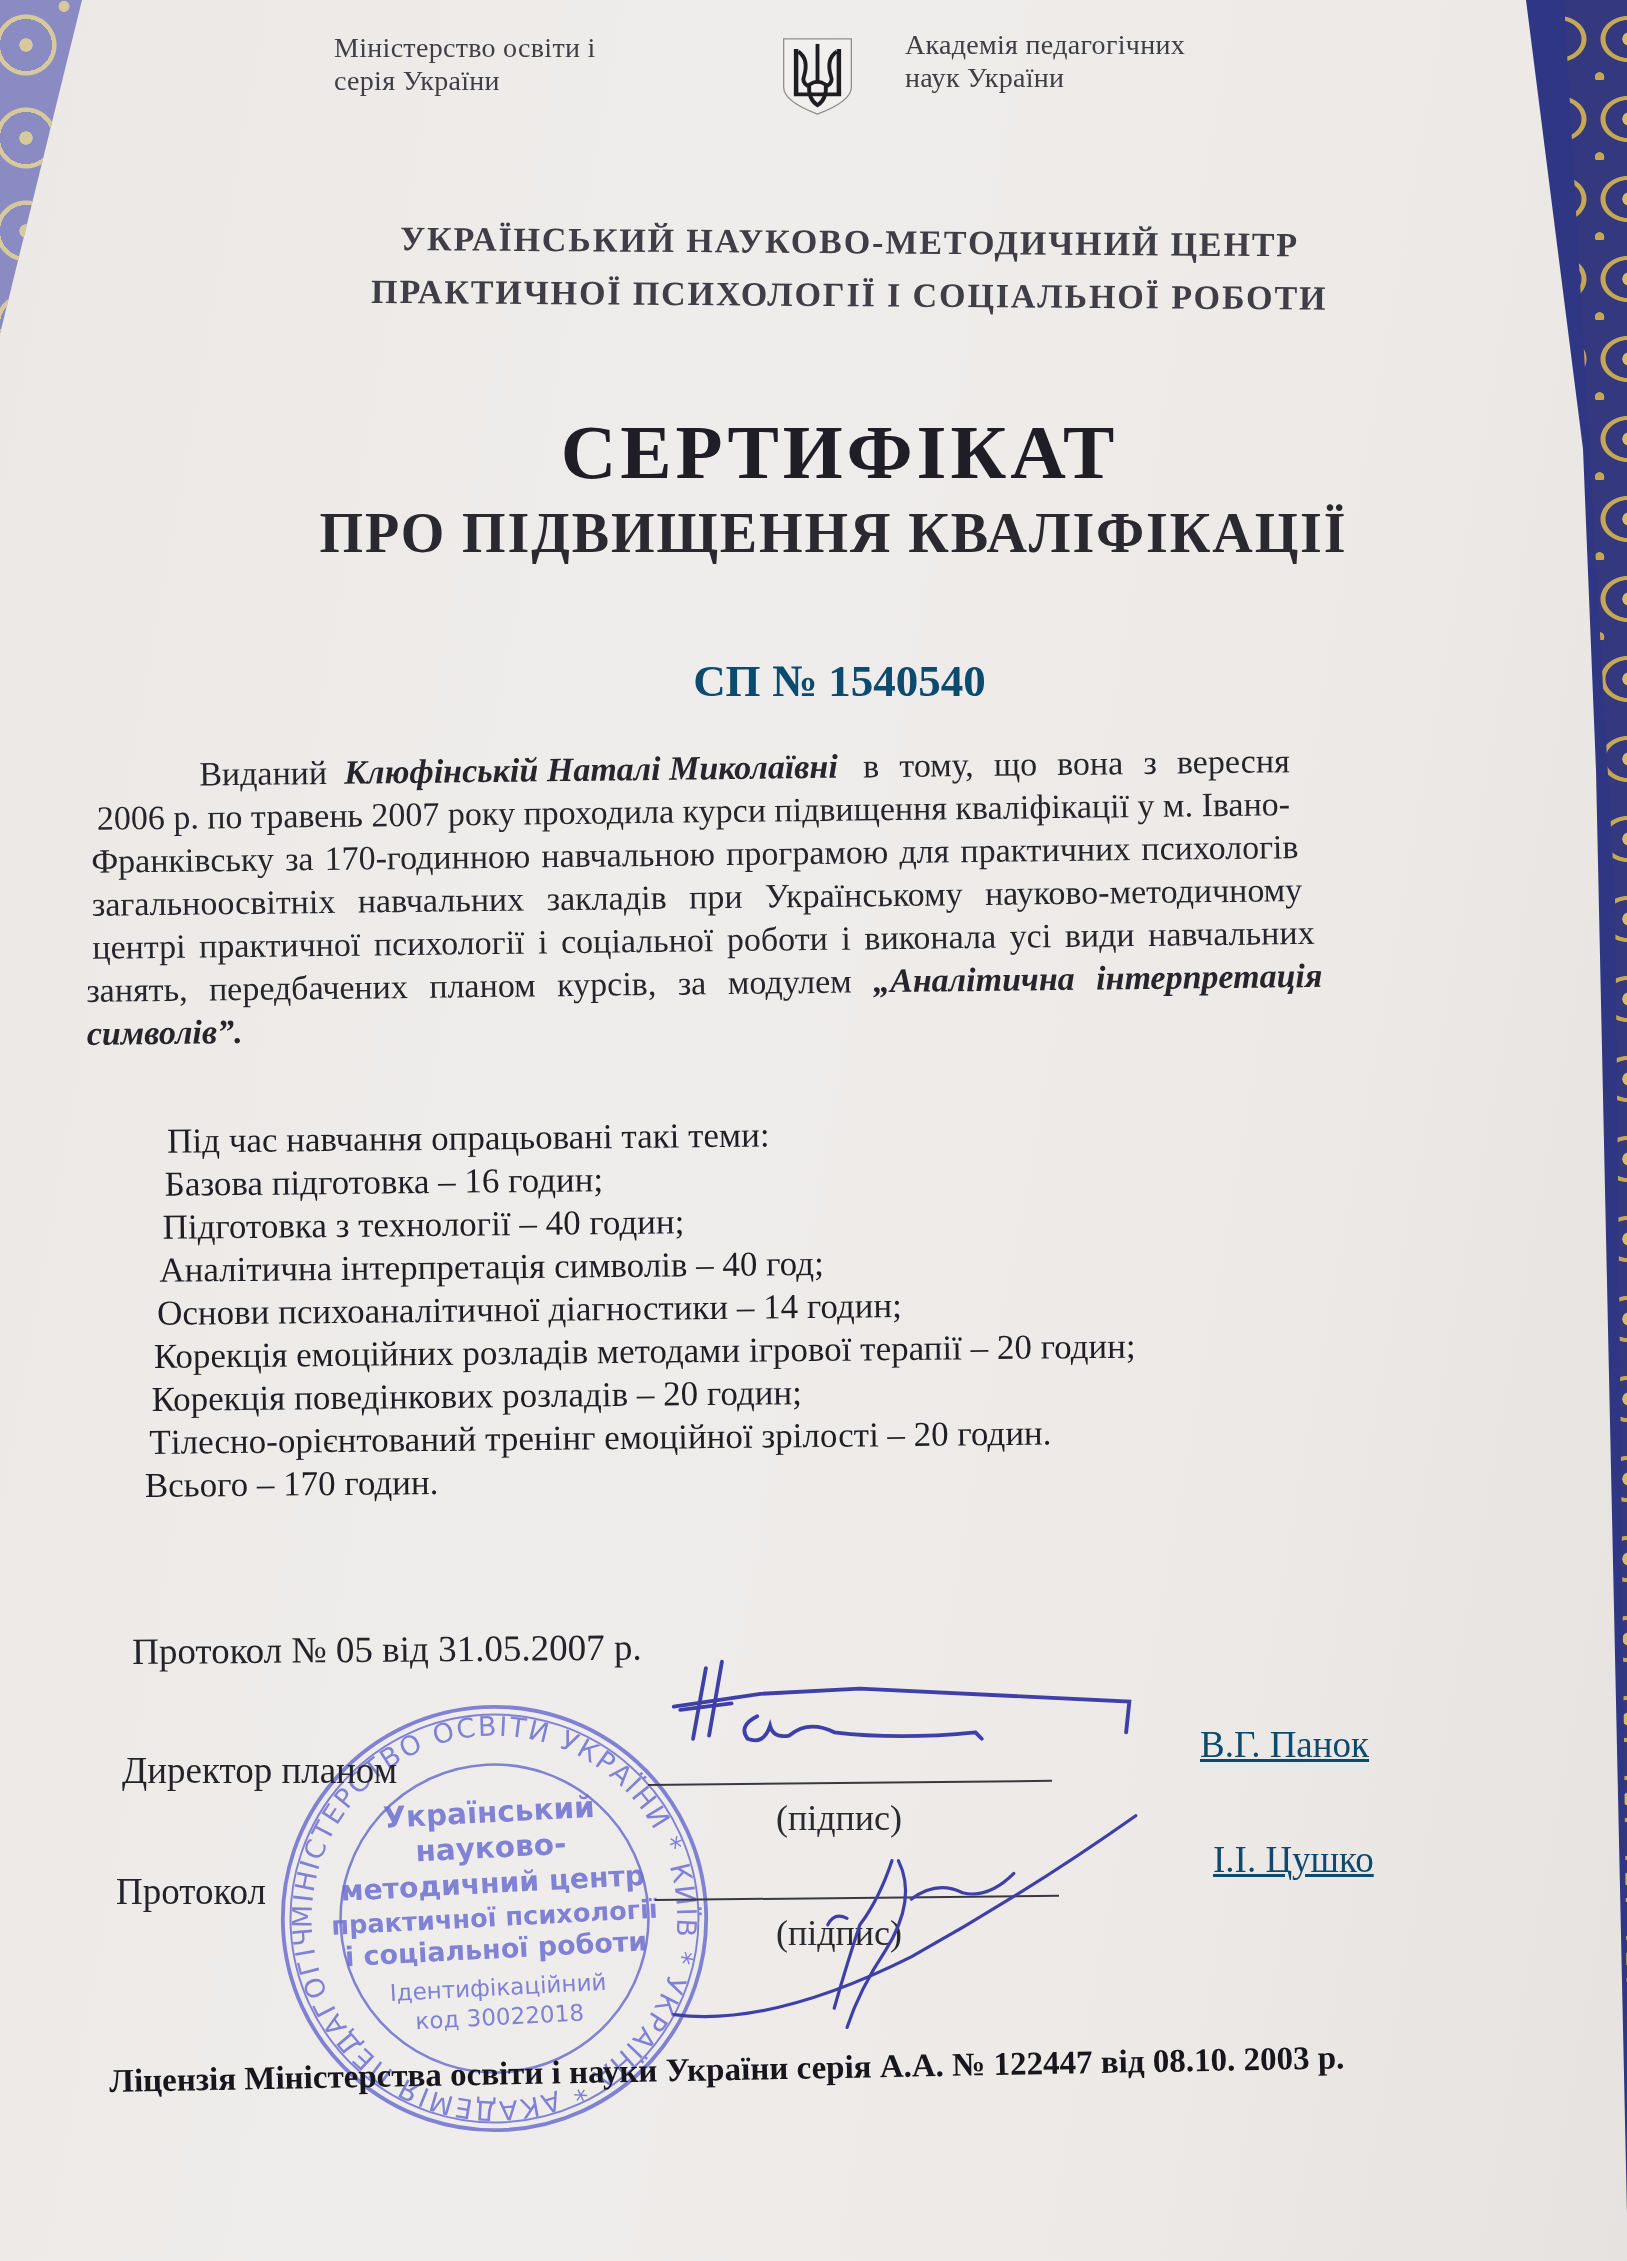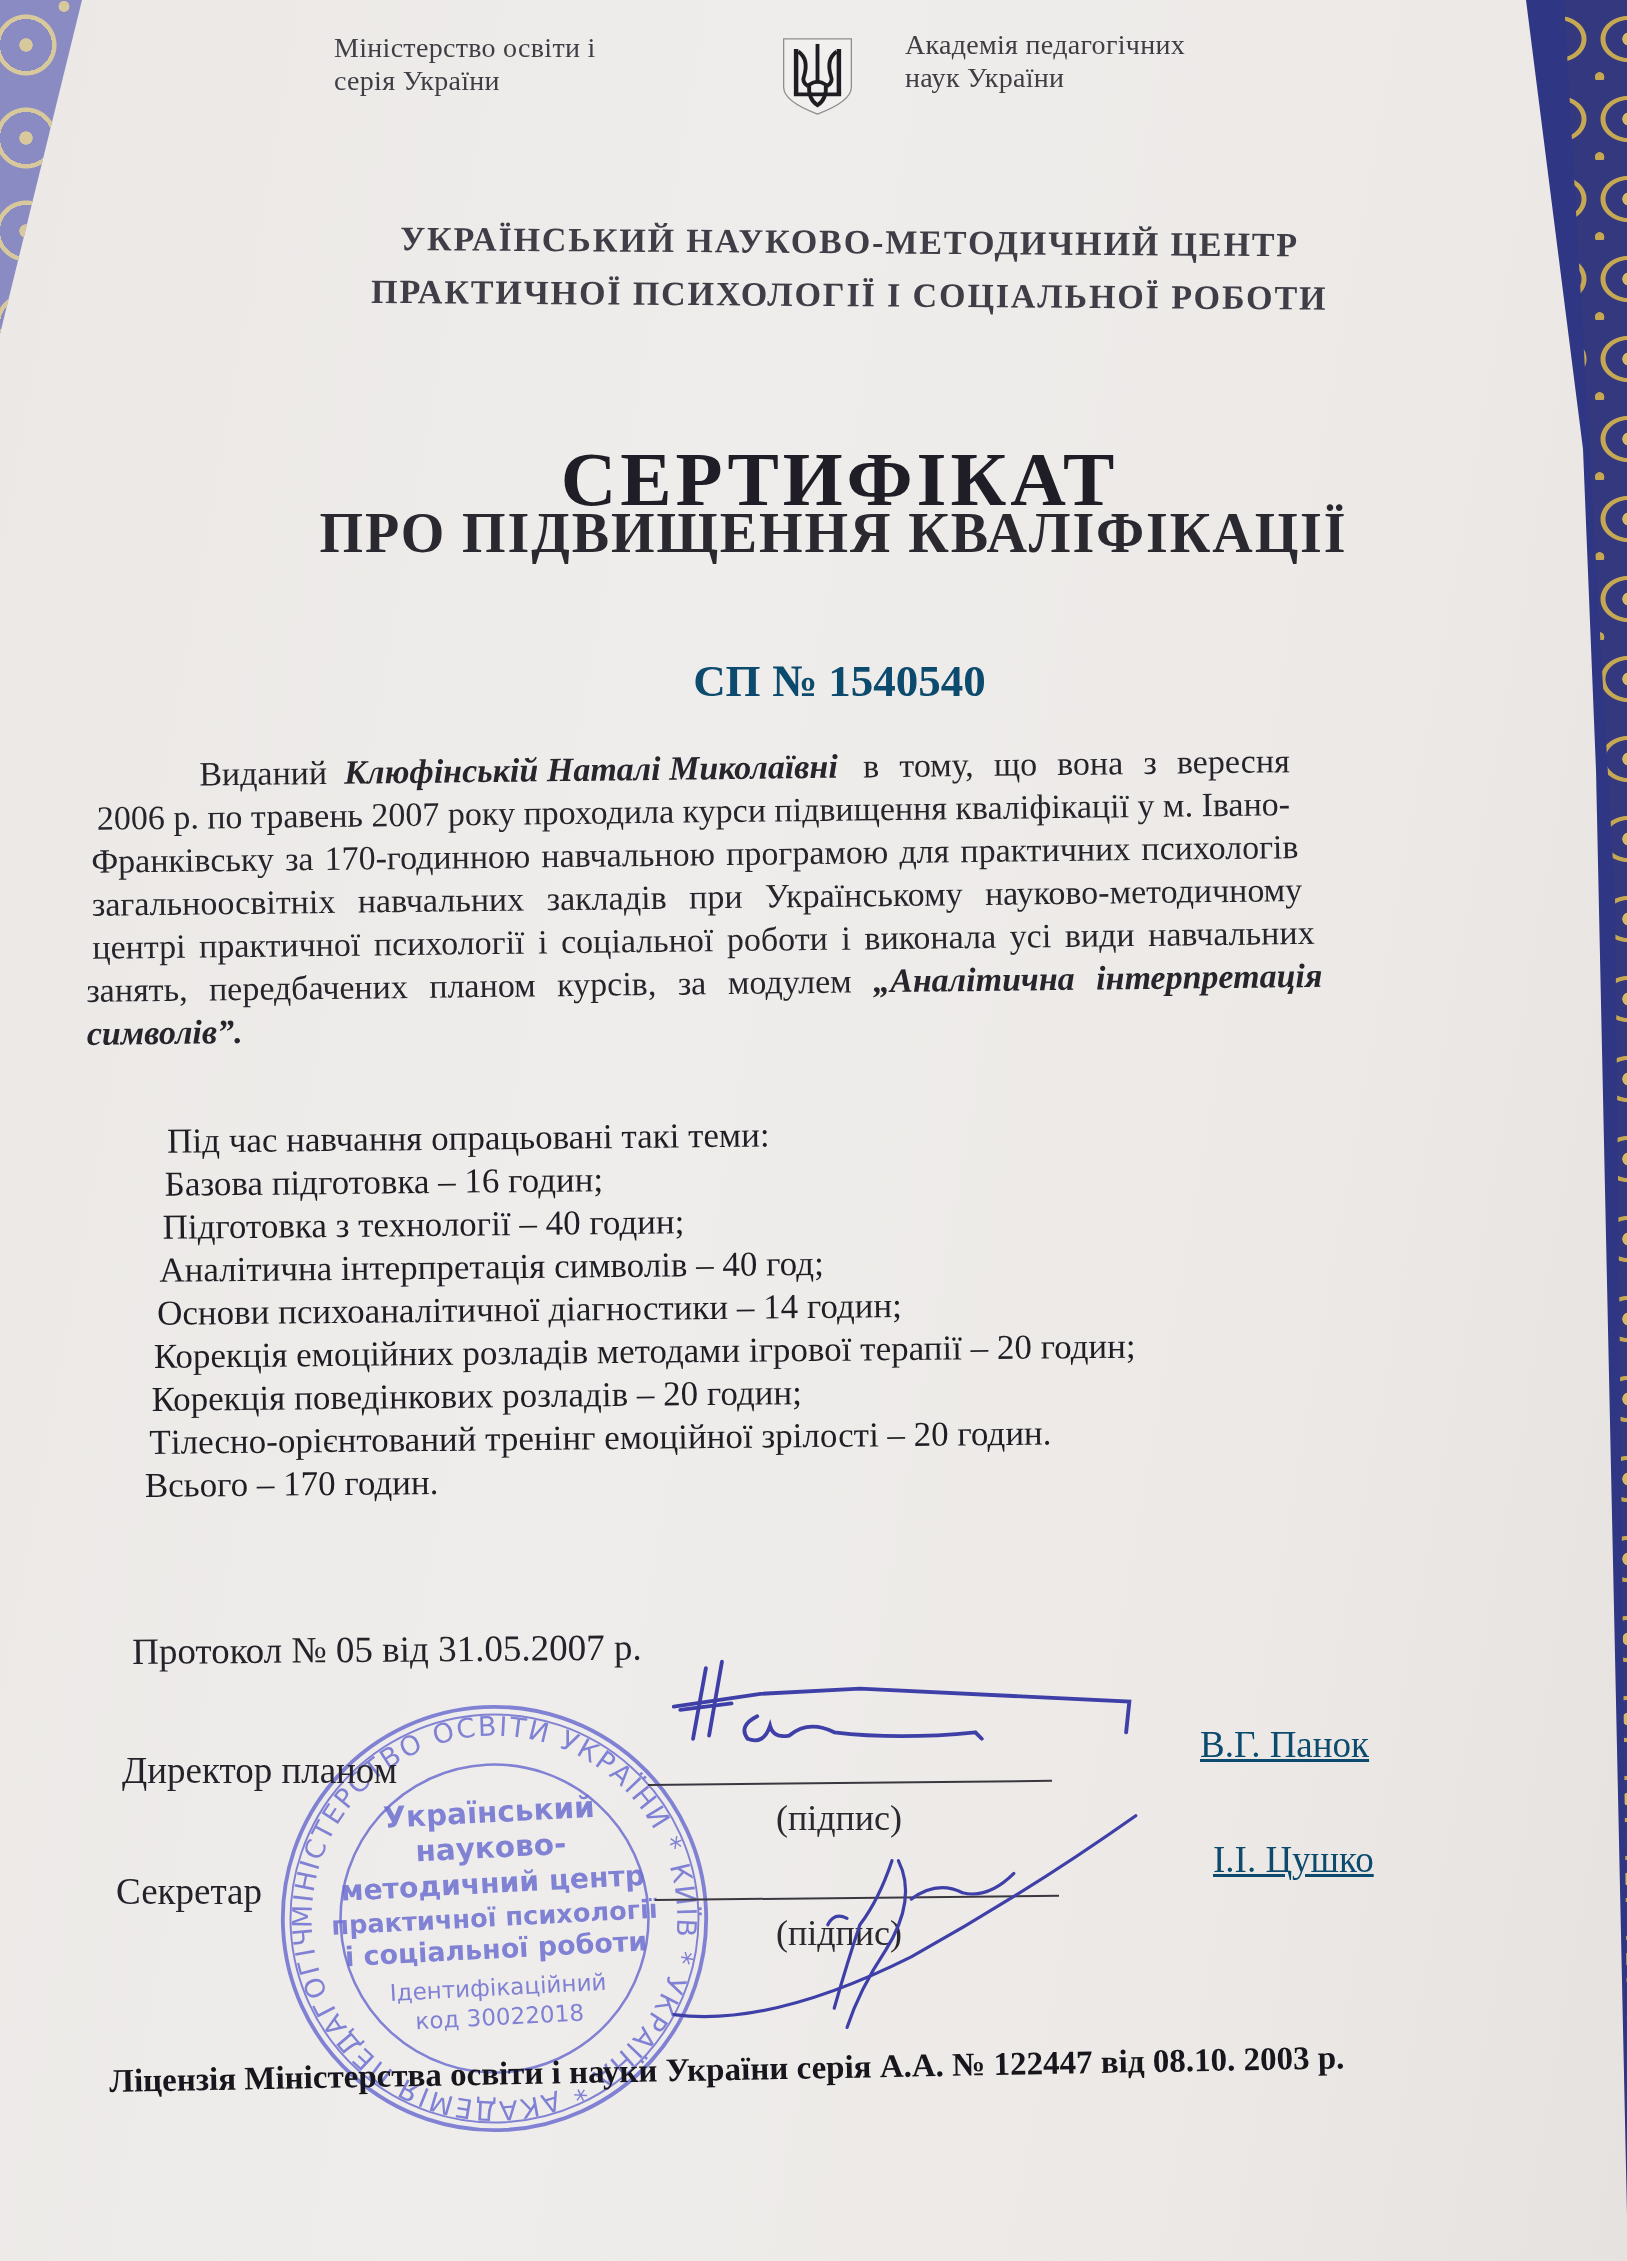--- a/index.html
+++ b/index.html
@@ -51,21 +51,21 @@
   .coat {
     position: absolute; left: 776px; top: 35px; width: 83px; height: 83px;
   }
 
   .center-block { position: absolute; left: 0; width: 1628px; text-align: center; }
   .org-name {
     top: 215px; font-size: 34px; font-weight: bold; line-height: 53px; color: #3f3d46;
     letter-spacing: 1.9px; transform: rotate(0.4deg); padding-left: 71px;
   }
   .cert-title {
-    top: 435px; font-size: 77px; font-weight: bold; color: #1f1e26; letter-spacing: 3.9px;
+    top: 408px; font-size: 77px; font-weight: bold; color: #1f1e26; letter-spacing: 3.9px;
     padding-left: 51px;
   }
   .cert-subtitle {
     top: 501px; font-size: 56px; font-weight: bold; color: #2a2930; letter-spacing: 1.9px;
     padding-left: 39px;
   }
   .cert-number {
     top: 655px; font-size: 45px; font-weight: bold; color: #0c4a6e; padding-left: 51px;
   }
 
@@ -195,21 +195,21 @@
     <text x="350" y="470" font-size="36" font-weight="normal">Ідентифікаційний</text>
     <text x="350" y="516" font-size="36" font-weight="normal">код 30022018</text>
   </g>
 </svg>
 
 <div class="sig-label" style="left:122px;top:1749px;">Директор планом</div>
 <div class="sig-line" style="left:648px;top:1784px;width:404px;transform:rotate(-0.6deg);"></div>
 <div class="sig-hint" style="left:776px;top:1797px;">(підпис)</div>
 <div class="sig-name" style="left:1200px;top:1723px;">В.Г. Панок</div>
 
-<div class="sig-label" style="left:116px;top:1870px;">Секретар</div>
+<div class="sig-label" style="left:116px;top:1870px;">Протокол</div>
 <div class="sig-line" style="left:655px;top:1899px;width:404px;transform:rotate(-0.6deg);"></div>
 <div class="sig-hint" style="left:776px;top:1912px;">(підпис)</div>
 <div class="sig-name" style="left:1213px;top:1838px;">І.І. Цушко</div>
 
 <svg class="signature" viewBox="0 0 2537 3524">
   <g fill="none" stroke="#3f3fa8" stroke-width="6" stroke-linecap="round">
     <path d="M1050 2660 L1185 2640 L1340 2632 L1760 2652 L1755 2700"></path>
     <path d="M1100 2600 L1080 2710"></path>
     <path d="M1125 2590 L1105 2705"></path>
     <path d="M1060 2665 L1140 2655"></path>

